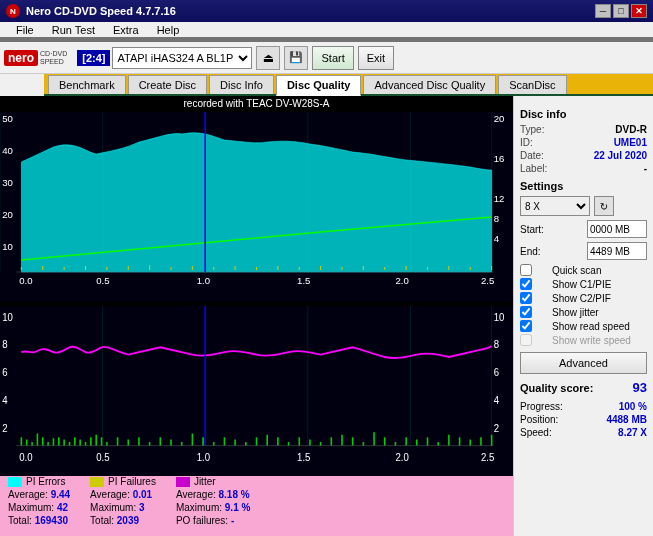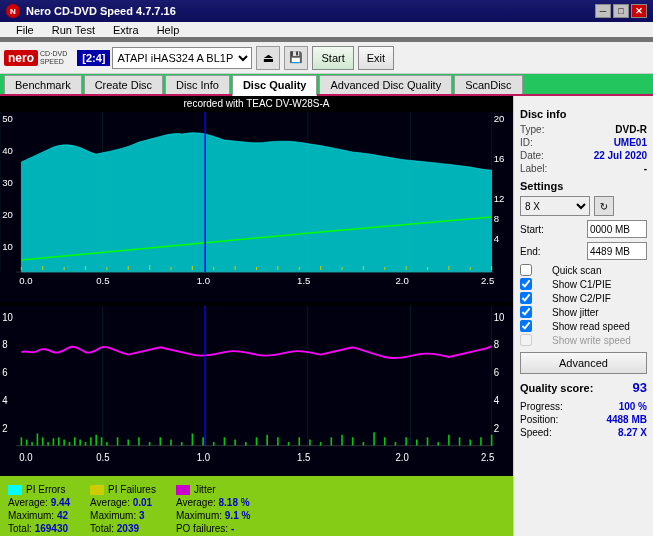--- a/index.html
+++ b/index.html
@@ -81,26 +81,27 @@
       background: linear-gradient(to bottom, #f8f8f8, #e0e0e0);
       border: 1px solid #888;
       cursor: pointer;
       font-size: 11px;
       display: flex; align-items: center; gap: 3px;
     }
     .start-btn { background: linear-gradient(to bottom, #f0f8f0, #d0e8d0); }
 
     
     .tab-bar {
-      background: #22c55e;
+      background: #eab308;
       height: 22px;
       display: flex;
       align-items: flex-end;
       padding: 0 4px;
-      border-bottom: 2px solid #be185d;
+      border-bottom: 2px solid #14532d;
+      margin-left: 44px;
     }
     .tab {
       padding: 3px 10px;
       border: 1px solid #999;
       border-bottom: none;
       background: #e0e0e0;
       cursor: pointer;
       font-size: 11px;
       margin-right: 2px;
     }
@@ -154,23 +155,23 @@
       bottom: 60px;
       background: black;
     }
 
     
     .legend-area {
       position: absolute;
       bottom: 0;
       left: 0; right: 0;
       height: 60px;
-      background: #84cc16;
-      display: flex;
-      padding: 8px 8px;
+      background: #f9a8d4;
+      display: flex;
+      padding: 0 8px;
       gap: 20px;
     }
     .legend-col { display: flex; flex-direction: column; gap: 2px; }
     .legend-item { display: flex; align-items: center; gap: 4px; font-size: 10px; }
     .legend-box { width: 14px; height: 10px; }
     .legend-data { font-size: 10px; }
     .legend-val { color: #0000cc; font-weight: bold; }
 
     
     .side-panel {

